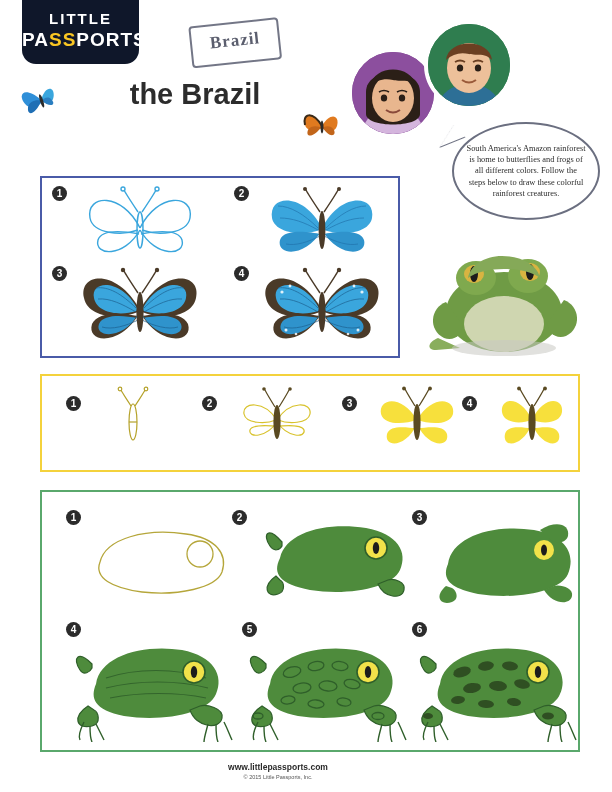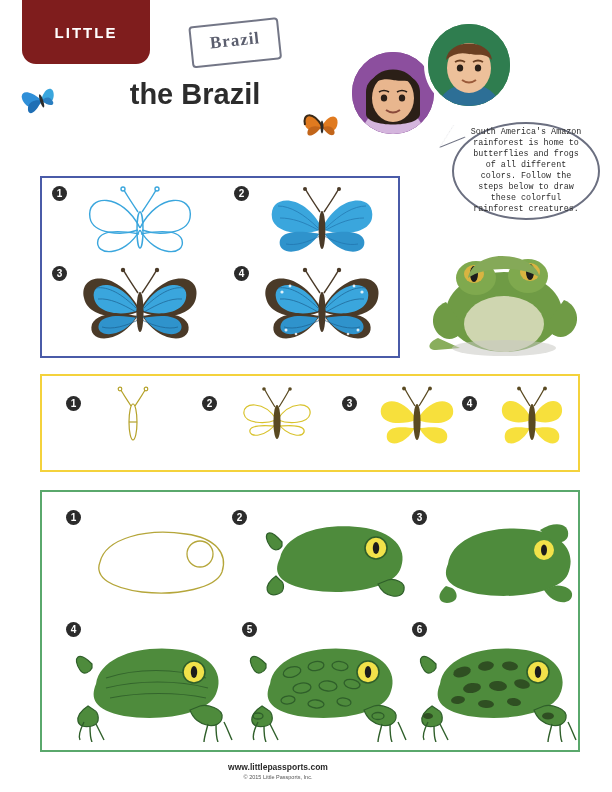--- a/index.html
+++ b/index.html
@@ -13,28 +13,28 @@
     font-family: "Liberation Sans", sans-serif;
     position: relative;
     overflow: hidden;
   }
 
   
   .logo {
     position: absolute;
     left: 22px;
     top: 0;
-    width: 128px;
+    width: 117px;
     height: 64px;
-    background: #7f1d1d;
+    background: #0f172a;
     border-bottom-left-radius: 14px;
     border-bottom-right-radius: 14px;
     color: #fff;
     text-align: center;
-    padding-top: 24px;
+    padding-top: 10px;
     box-sizing: border-box;
   }
   .logo .l1 {
     font-size: 15px;
     font-weight: bold;
     letter-spacing: 2px;
     font-family: "Liberation Sans", sans-serif;
   }
   .logo .l2 {
     font-size: 19px;
@@ -108,21 +108,21 @@
     border-radius: 50%;
     background: #fff;
     box-sizing: border-box;
     display: flex;
     align-items: center;
     justify-content: center;
     padding: 8px 12px;
   }
   .speech p {
     margin: 0;
-    font-family: Liberation Mono, monospace;
+    font-family: Liberation Serif, serif;
     font-size: 8.4px;
     line-height: 1.32;
     text-align: center;
     color: #2b2b2b;
   }
   .speech-tail {
     position: absolute;
     left: 436px;
     top: 126px;
     width: 0; height: 0;
@@ -186,20 +186,23 @@
     top: 222px;
     width: 162px;
     height: 140px;
   }
 </style>
 </head>
 <body>
 
 <div class="logo">
   <div class="l1">LITTLE</div>
+  <div class="l2">
+    <span>PA</span><span class="accent">SS</span><span>PORTS</span>
+  </div>
 </div>
 
 <div class="stamp">
   <div class="stamp-inner">Brazil</div>
 </div>
 
 <div class="title">
   <div>the Brazil</div>
 </div>
 

